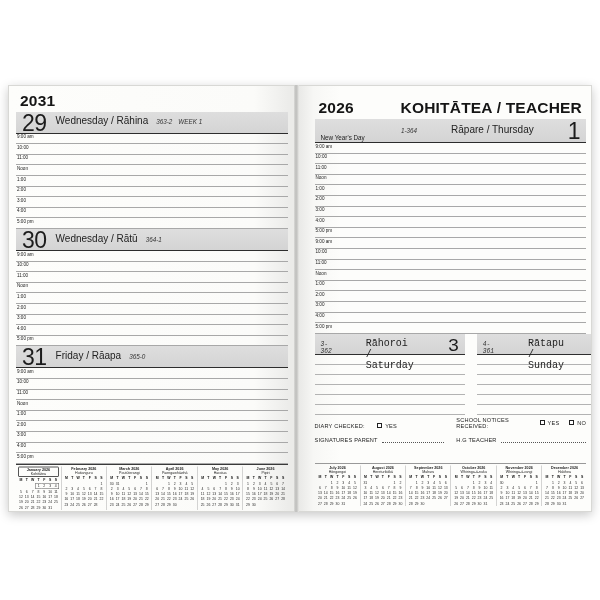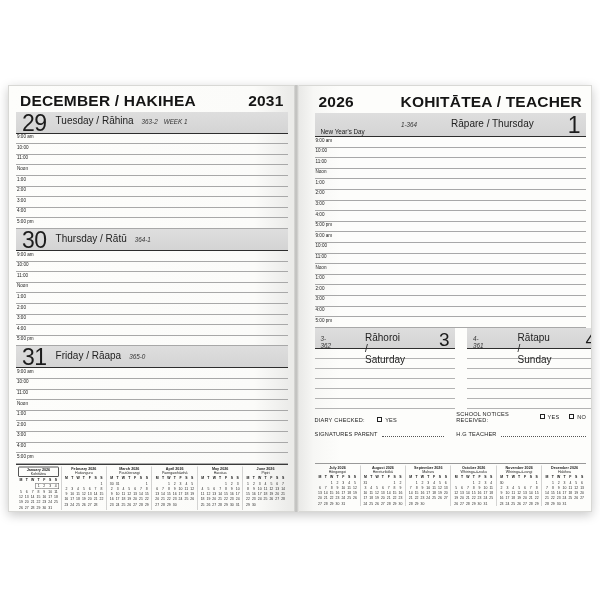--- a/index.html
+++ b/index.html
@@ -2,42 +2,42 @@
 <html><head>
 <meta charset="utf-8">
 <style>
   html,body{margin:0;padding:0;}
   body{width:600px;height:600px;background:#ffffff;font-family:"Liberation Sans","DejaVu Sans",sans-serif;color:#151515;position:relative;overflow:hidden;-webkit-text-size-adjust:none;}
   *{box-sizing:border-box;}
 
   .book{position:absolute;left:8px;top:85px;width:584px;height:427px;display:flex;box-shadow:0 3px 10px rgba(0,0,0,.22);}
   .page{flex:1;display:flex;flex-direction:column;overflow:hidden;}
   .page.leftp{border:1px solid #d8d8d5;border-right:none;background:linear-gradient(90deg,#fdfdfb 0%,#fbfbf9 86%,#ebebe9 99%);padding:0 6px 0 7px;}
-  .page.rightp{border:1px solid #d8d8d5;border-left:none;background:linear-gradient(90deg,#e9e9e7 0%,#f7f7f5 5%,#fdfdfb 14%);padding:1px 5px 0 16px;}
+  .page.rightp{border:1px solid #d8d8d5;border-left:none;background:linear-gradient(90deg,#e9e9e7 0%,#f7f7f5 5%,#fdfdfb 14%);padding:7px 5px 0 16px;}
   .spine{width:5px;background:linear-gradient(90deg,#dadad8,#bdbdbb 40%,#cfcfcd 70%,#e9e9e7);}
 
   .month-hdr{height:26px;display:flex;justify-content:space-between;align-items:flex-end;font-weight:bold;font-size:15.5px;letter-spacing:.2px;padding:4px 4px 2px 4px;}
 
   .day-section{position:relative;}
   .daybar{height:22px;background:linear-gradient(180deg,#dedede,#d4d4d4);border-bottom:1.5px solid #2d2d2d;display:flex;align-items:flex-start;padding:0 6px;}
   .daynum{font-size:23px;line-height:22px;letter-spacing:-.5px;color:#1c1c1c;}
   .dayname{font-size:10px;margin:3.5px 0 0 9px;color:#222;}
   .daymeta{font-size:6.3px;font-style:italic;margin:6.5px 0 0 8px;color:#333;}
   .dayweek{font-size:6.3px;font-style:italic;margin:6.5px 0 0 6px;color:#333;}
   .daybar.right-bar{justify-content:flex-end;position:relative;height:24px;gap:25px;}
   .daybar.right-bar .daynum{line-height:24px;margin-left:9px;}
   .daybar.right-bar .dayname{margin:4.5px 0 0 0;}
   .daybar.right-bar .daymeta{margin:7.5px 9px 0 0;}
   .holiday{position:absolute;left:6px;bottom:1.5px;font-size:6.3px;color:#222;}
 
   .slot{height:10.6px;border-bottom:1px solid #a8a8a8;position:relative;}
   .slot .t{position:absolute;top:.5px;left:1px;font-size:4.6px;line-height:5px;color:#1a1a1a;}
 
   .weekend{display:flex;gap:12px;}
-  .wcol{flex:1;}
+  .wcol{flex:1;font-family:Liberation Mono, monospace;}
   .wcol .daybar{height:21px;}
   .wcol .daynum{font-size:19px;line-height:21px;margin-left:8px;}
   .wcol .dayname{margin-top:4px;}
   .wcol .daymeta{margin-top:7px;}
   .wline{height:10px;border-bottom:1px solid #b3b3b3;}
 
   .checksrow{display:flex;gap:12px;height:17px;align-items:flex-end;padding-bottom:3px;font-size:5.6px;letter-spacing:.2px;color:#222;}
   .checksrow .half{flex:1;display:flex;align-items:center;}
   .cb{display:inline-block;width:5.5px;height:5.5px;border:1px solid #222;background:#fff;margin:0 3px 0 10px;}
   .checksrow .half > span:first-child{margin-right:2px;}
@@ -63,28 +63,27 @@
   .hl-l{border-left:1.5px solid #555;}
   .hl-r{border-right:1.5px solid #555;}
 </style>
 </head>
 <body>
 
 <div class="book">
 
   <div class="page leftp">
     <div class="month-hdr">
-      <span>DECEMBER / HAKIHEA</span>
       <span>2031</span>
     </div>
     <div id="left-days">
         <div class="day-section">
           <div class="daybar">
             <span class="daynum">29</span>
-            <span class="dayname">Tuesday / Rāhina</span>
+            <span class="dayname">Wednesday / Rāhina</span>
             <span class="daymeta">363-2</span>
             <span class="dayweek">WEEK 1</span>
           </div>
           <div class="slot">
             <span class="t">9:00 am</span>
           </div>
           <div class="slot">
             <span class="t">10:00</span>
           </div>
           <div class="slot">
@@ -105,21 +104,21 @@
           <div class="slot">
             <span class="t">4:00</span>
           </div>
           <div class="slot">
             <span class="t">5:00 pm</span>
           </div>
         </div>
         <div class="day-section">
           <div class="daybar">
             <span class="daynum">30</span>
-            <span class="dayname">Thursday / Rātū</span>
+            <span class="dayname">Wednesday / Rātū</span>
             <span class="daymeta">364-1</span>
           </div>
           <div class="slot">
             <span class="t">9:00 am</span>
           </div>
           <div class="slot">
             <span class="t">10:00</span>
           </div>
           <div class="slot">
             <span class="t">11:00</span>

